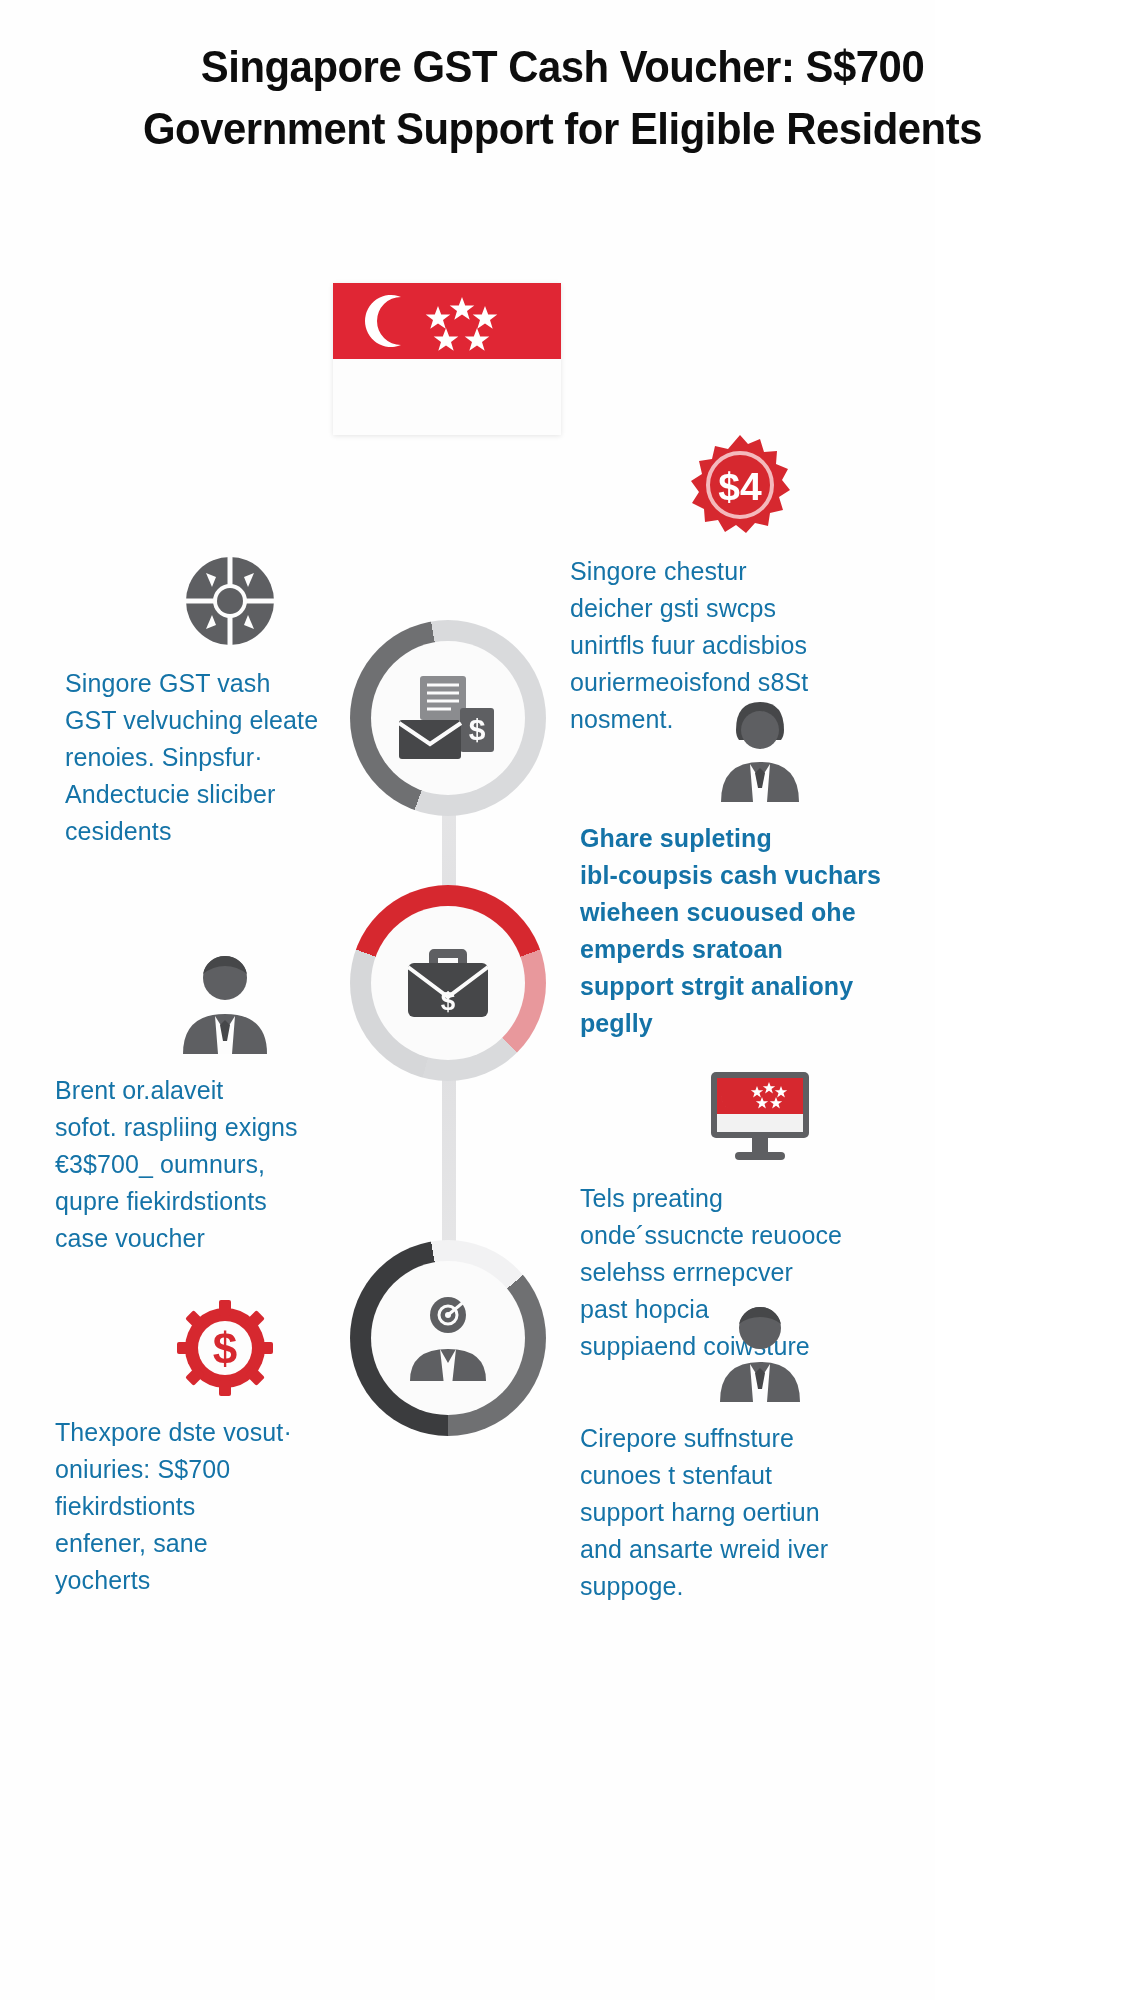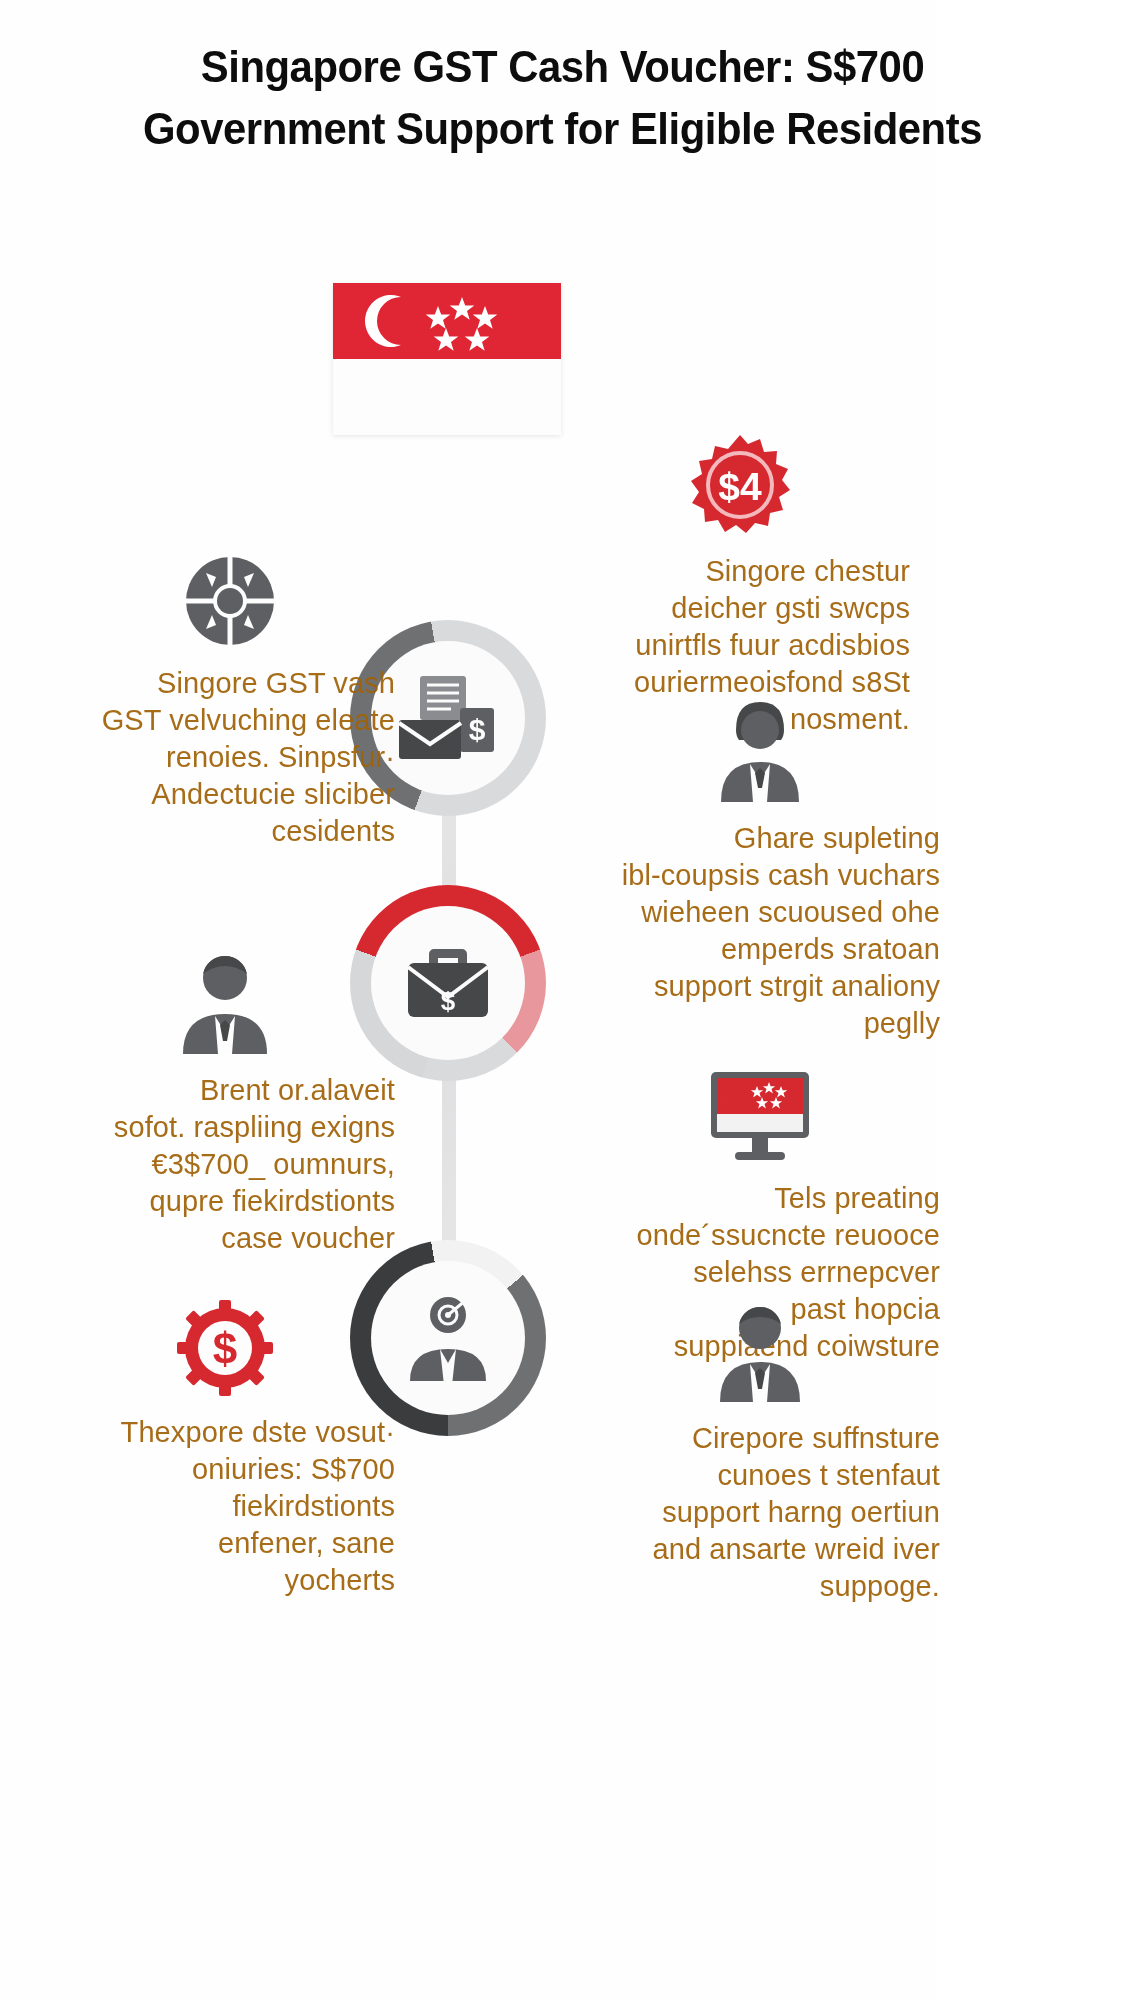--- a/index.html
+++ b/index.html
@@ -69,35 +69,35 @@
   #node-3 .inner { inset:21px; }
 
   
   .group { position:absolute; text-align:center; }
   .group .icon-wrap {
     display:flex; align-items:center; justify-content:center;
     margin:0 auto 18px auto;
   }
   .caption {
     font-family:"Liberation Sans", sans-serif;
-    font-size:29px;
+    font-size:25px;
     line-height:37px;
-    color:#a16207;
-    text-align:right;
+    color:#0369a1;
+    text-align:left;
     letter-spacing:0.1px;
     opacity:0.93;
   }
   .caption .ln { display:block; white-space:nowrap; }
 
   
   #grp-left-1   { left:65px;  top:555px;  width:330px; }
   #grp-left-2   { left:55px;  top:950px;  width:340px; }
   #grp-left-3   { left:55px;  top:1300px; width:340px; }
   #grp-right-1  { left:570px; top:435px;  width:340px; }
-  #grp-right-2  { left:580px; top:700px;  width:360px; }
+  #grp-right-2  { left:580px; top:700px;  width:360px;font-weight:bold; }
   #grp-right-3  { left:580px; top:1070px; width:360px; }
   #grp-right-4  { left:580px; top:1300px; width:360px; }
 
   .gray { fill:#5e5f62; }
   .gray-dk { fill:#464749; }
   .gray-lt { fill:#8b8c8f; }
   .red { fill:#d6282f; }
 </style>
 </head>
 <body>

